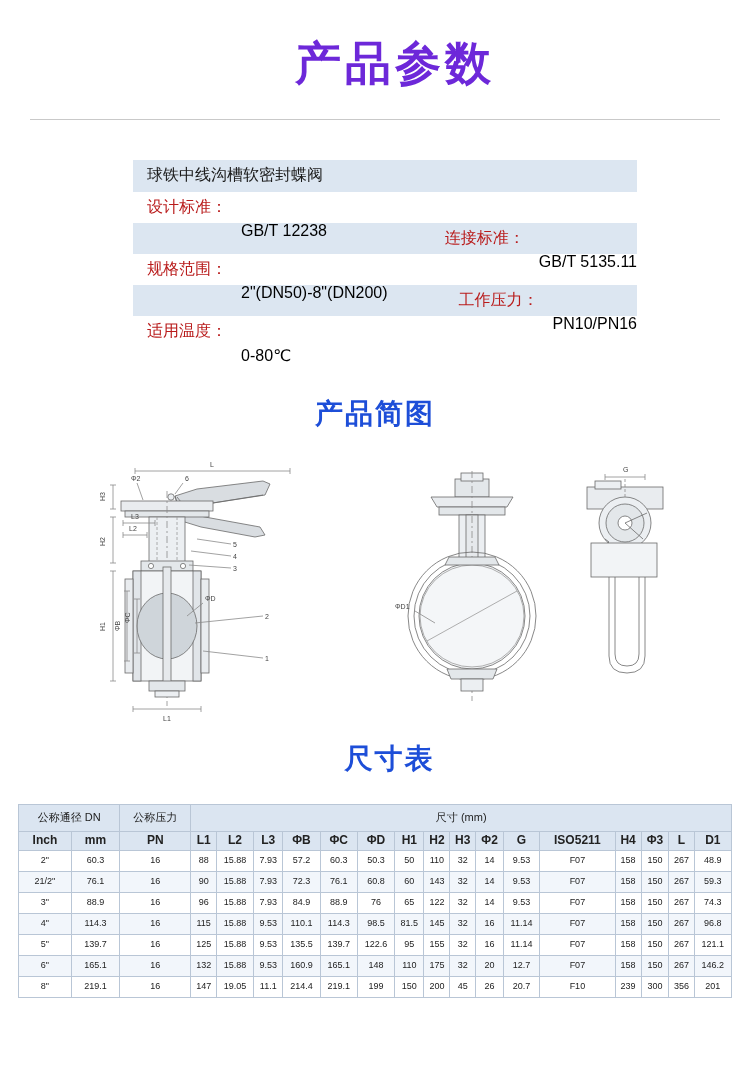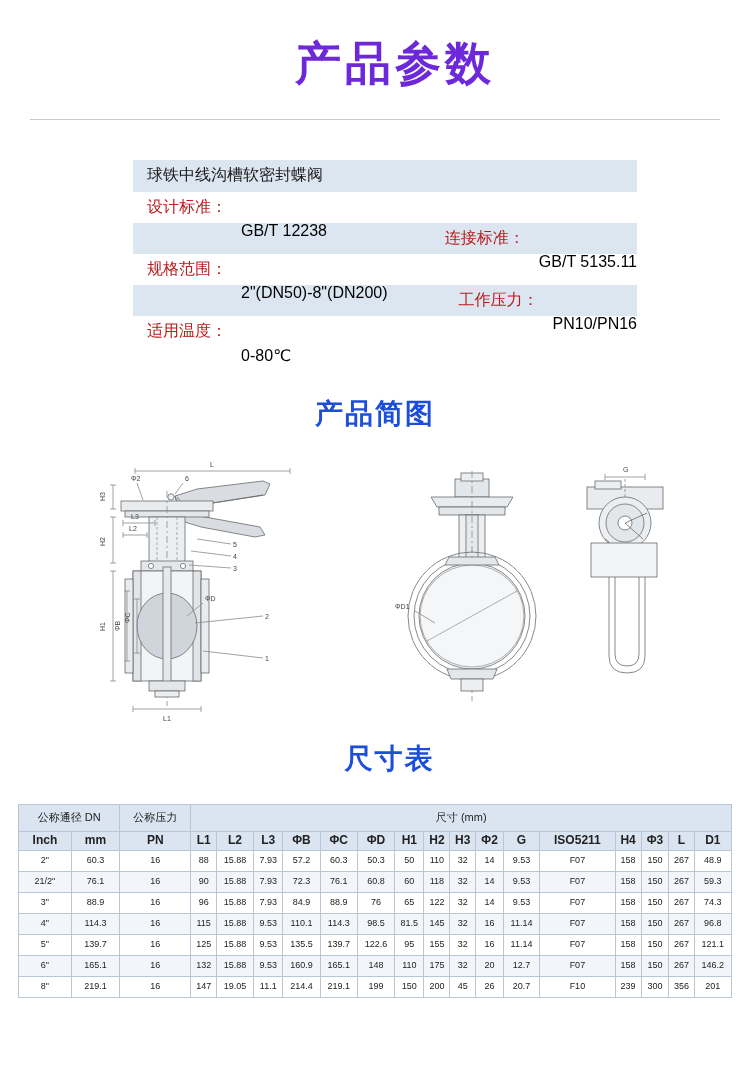--- a/index.html
+++ b/index.html
@@ -345,21 +345,21 @@
             <td class="first">21/2"</td>
             <td>76.1</td>
             <td>16</td>
             <td>90</td>
             <td>15.88</td>
             <td>7.93</td>
             <td>72.3</td>
             <td>76.1</td>
             <td>60.8</td>
             <td>60</td>
-            <td>118</td>
+            <td>143</td>
             <td>32</td>
             <td>14</td>
             <td>9.53</td>
             <td>F07</td>
             <td>158</td>
             <td>150</td>
             <td>267</td>
             <td>59.3</td>
           </tr>
           <tr>

